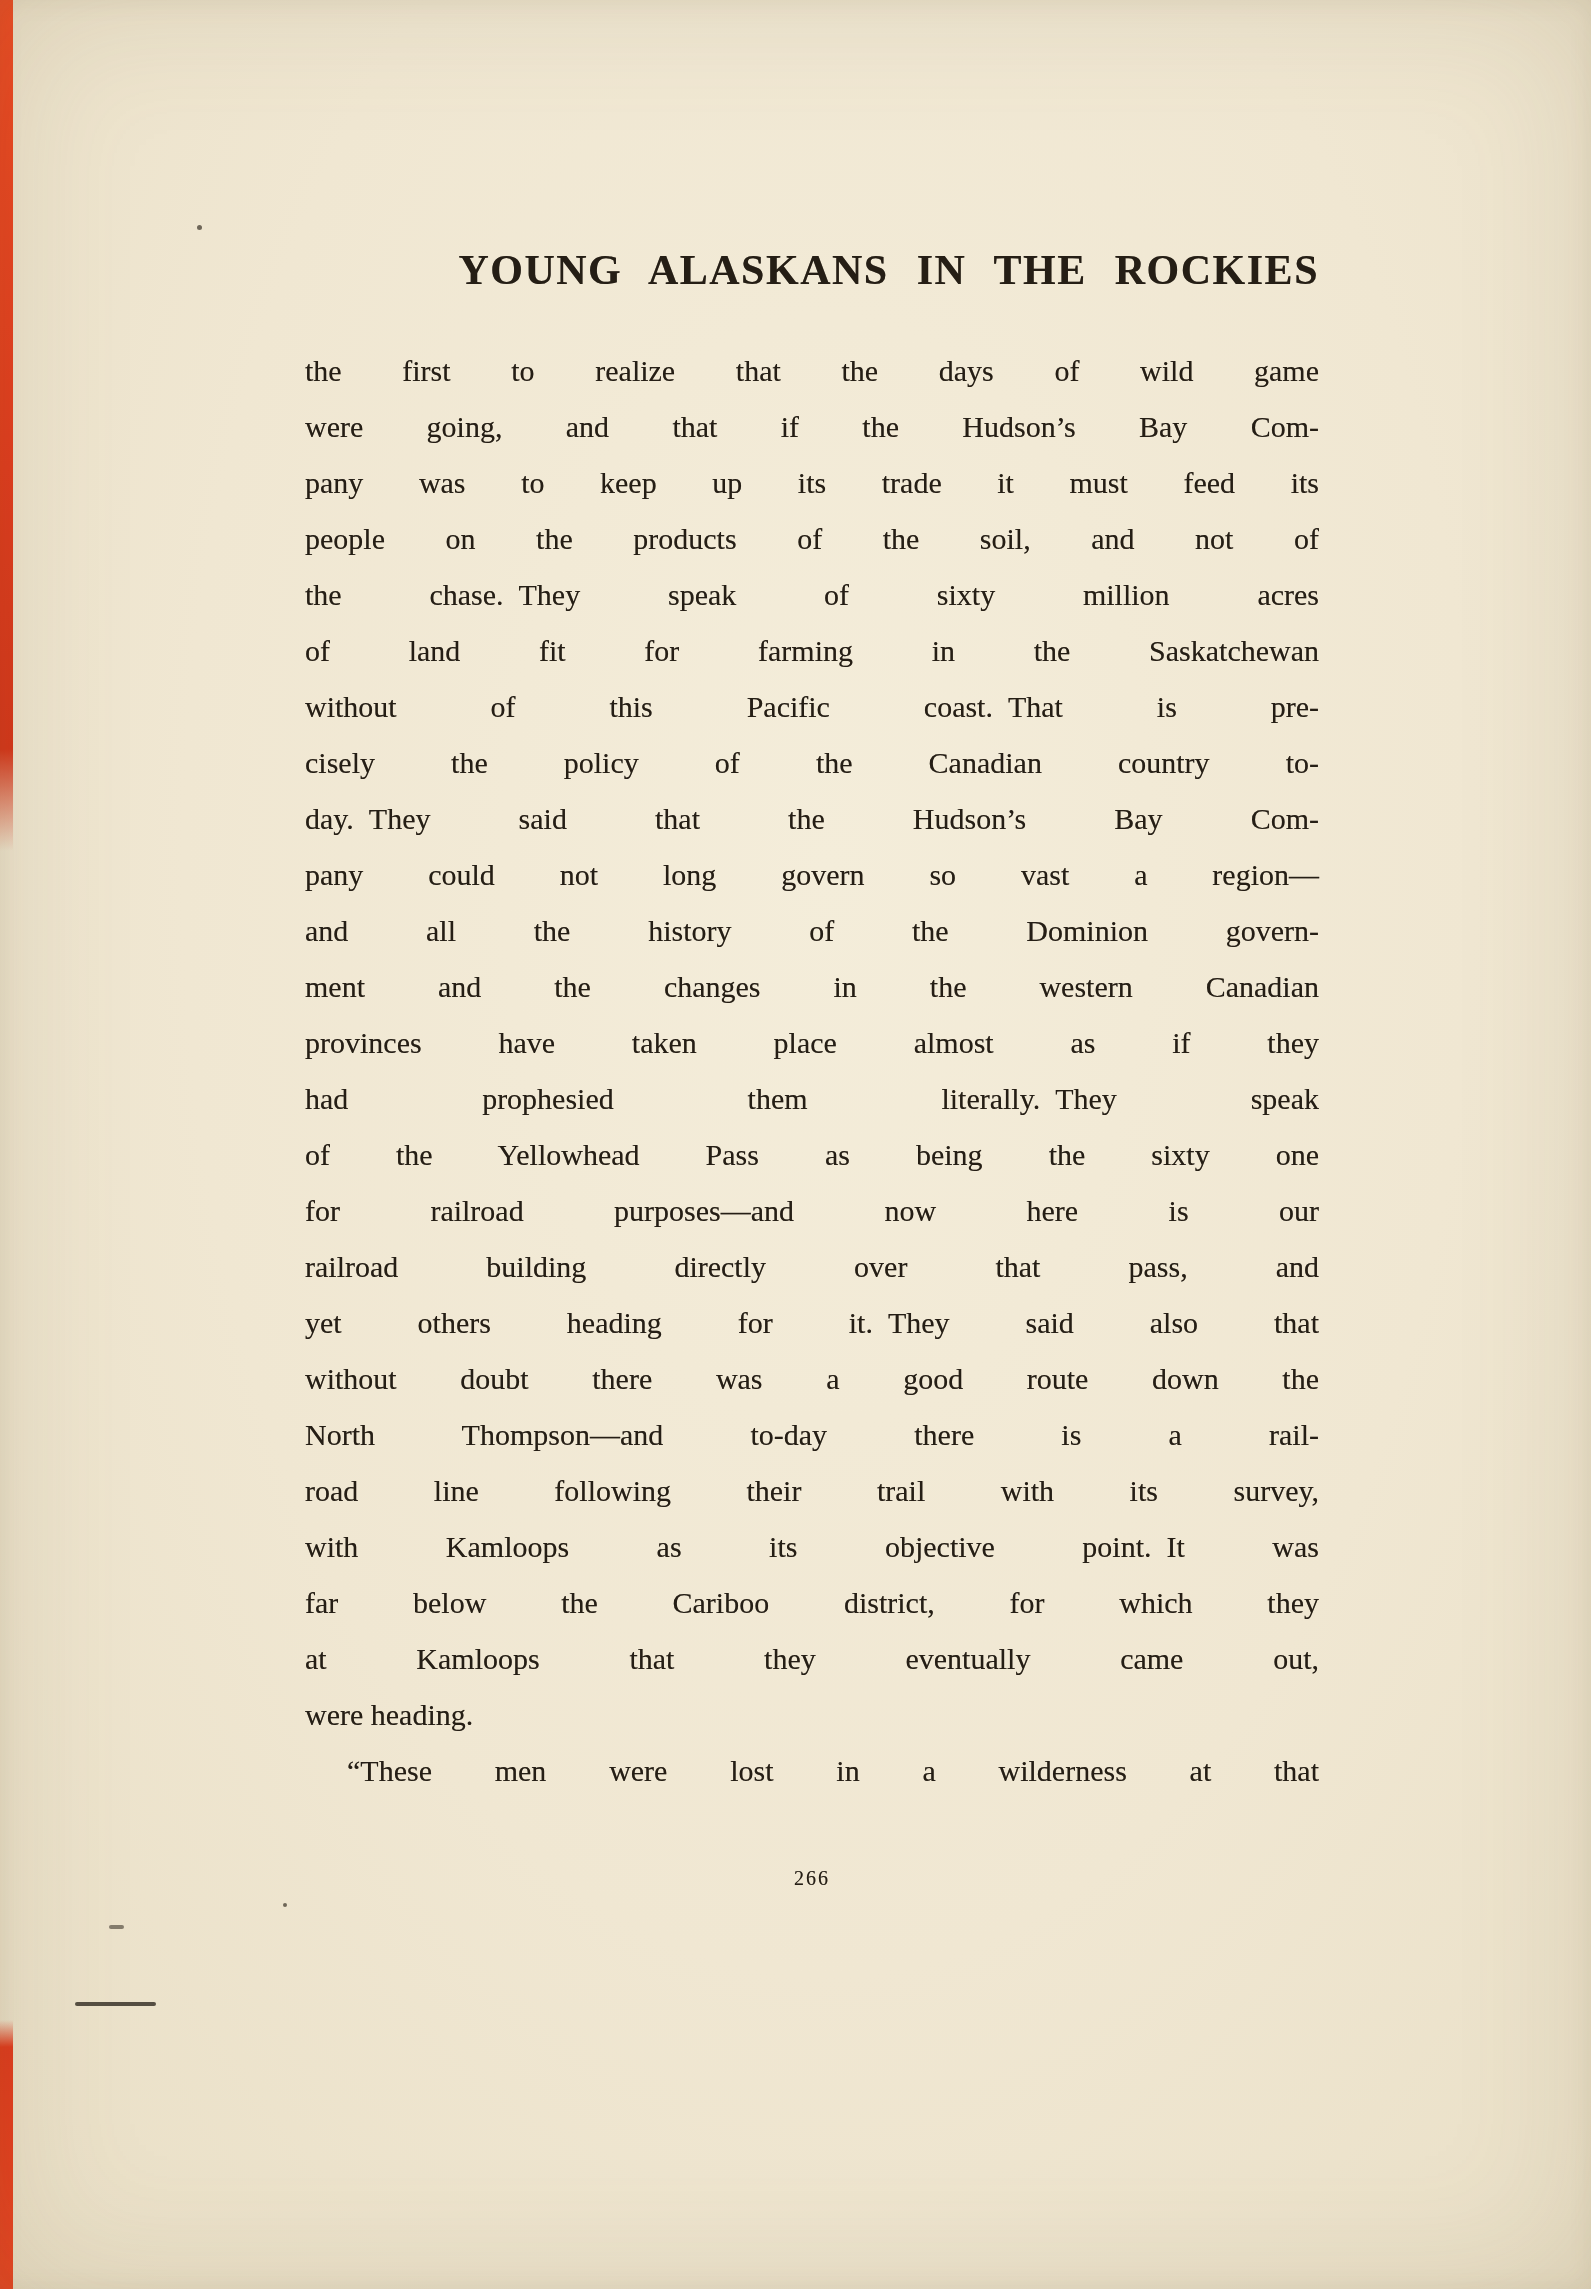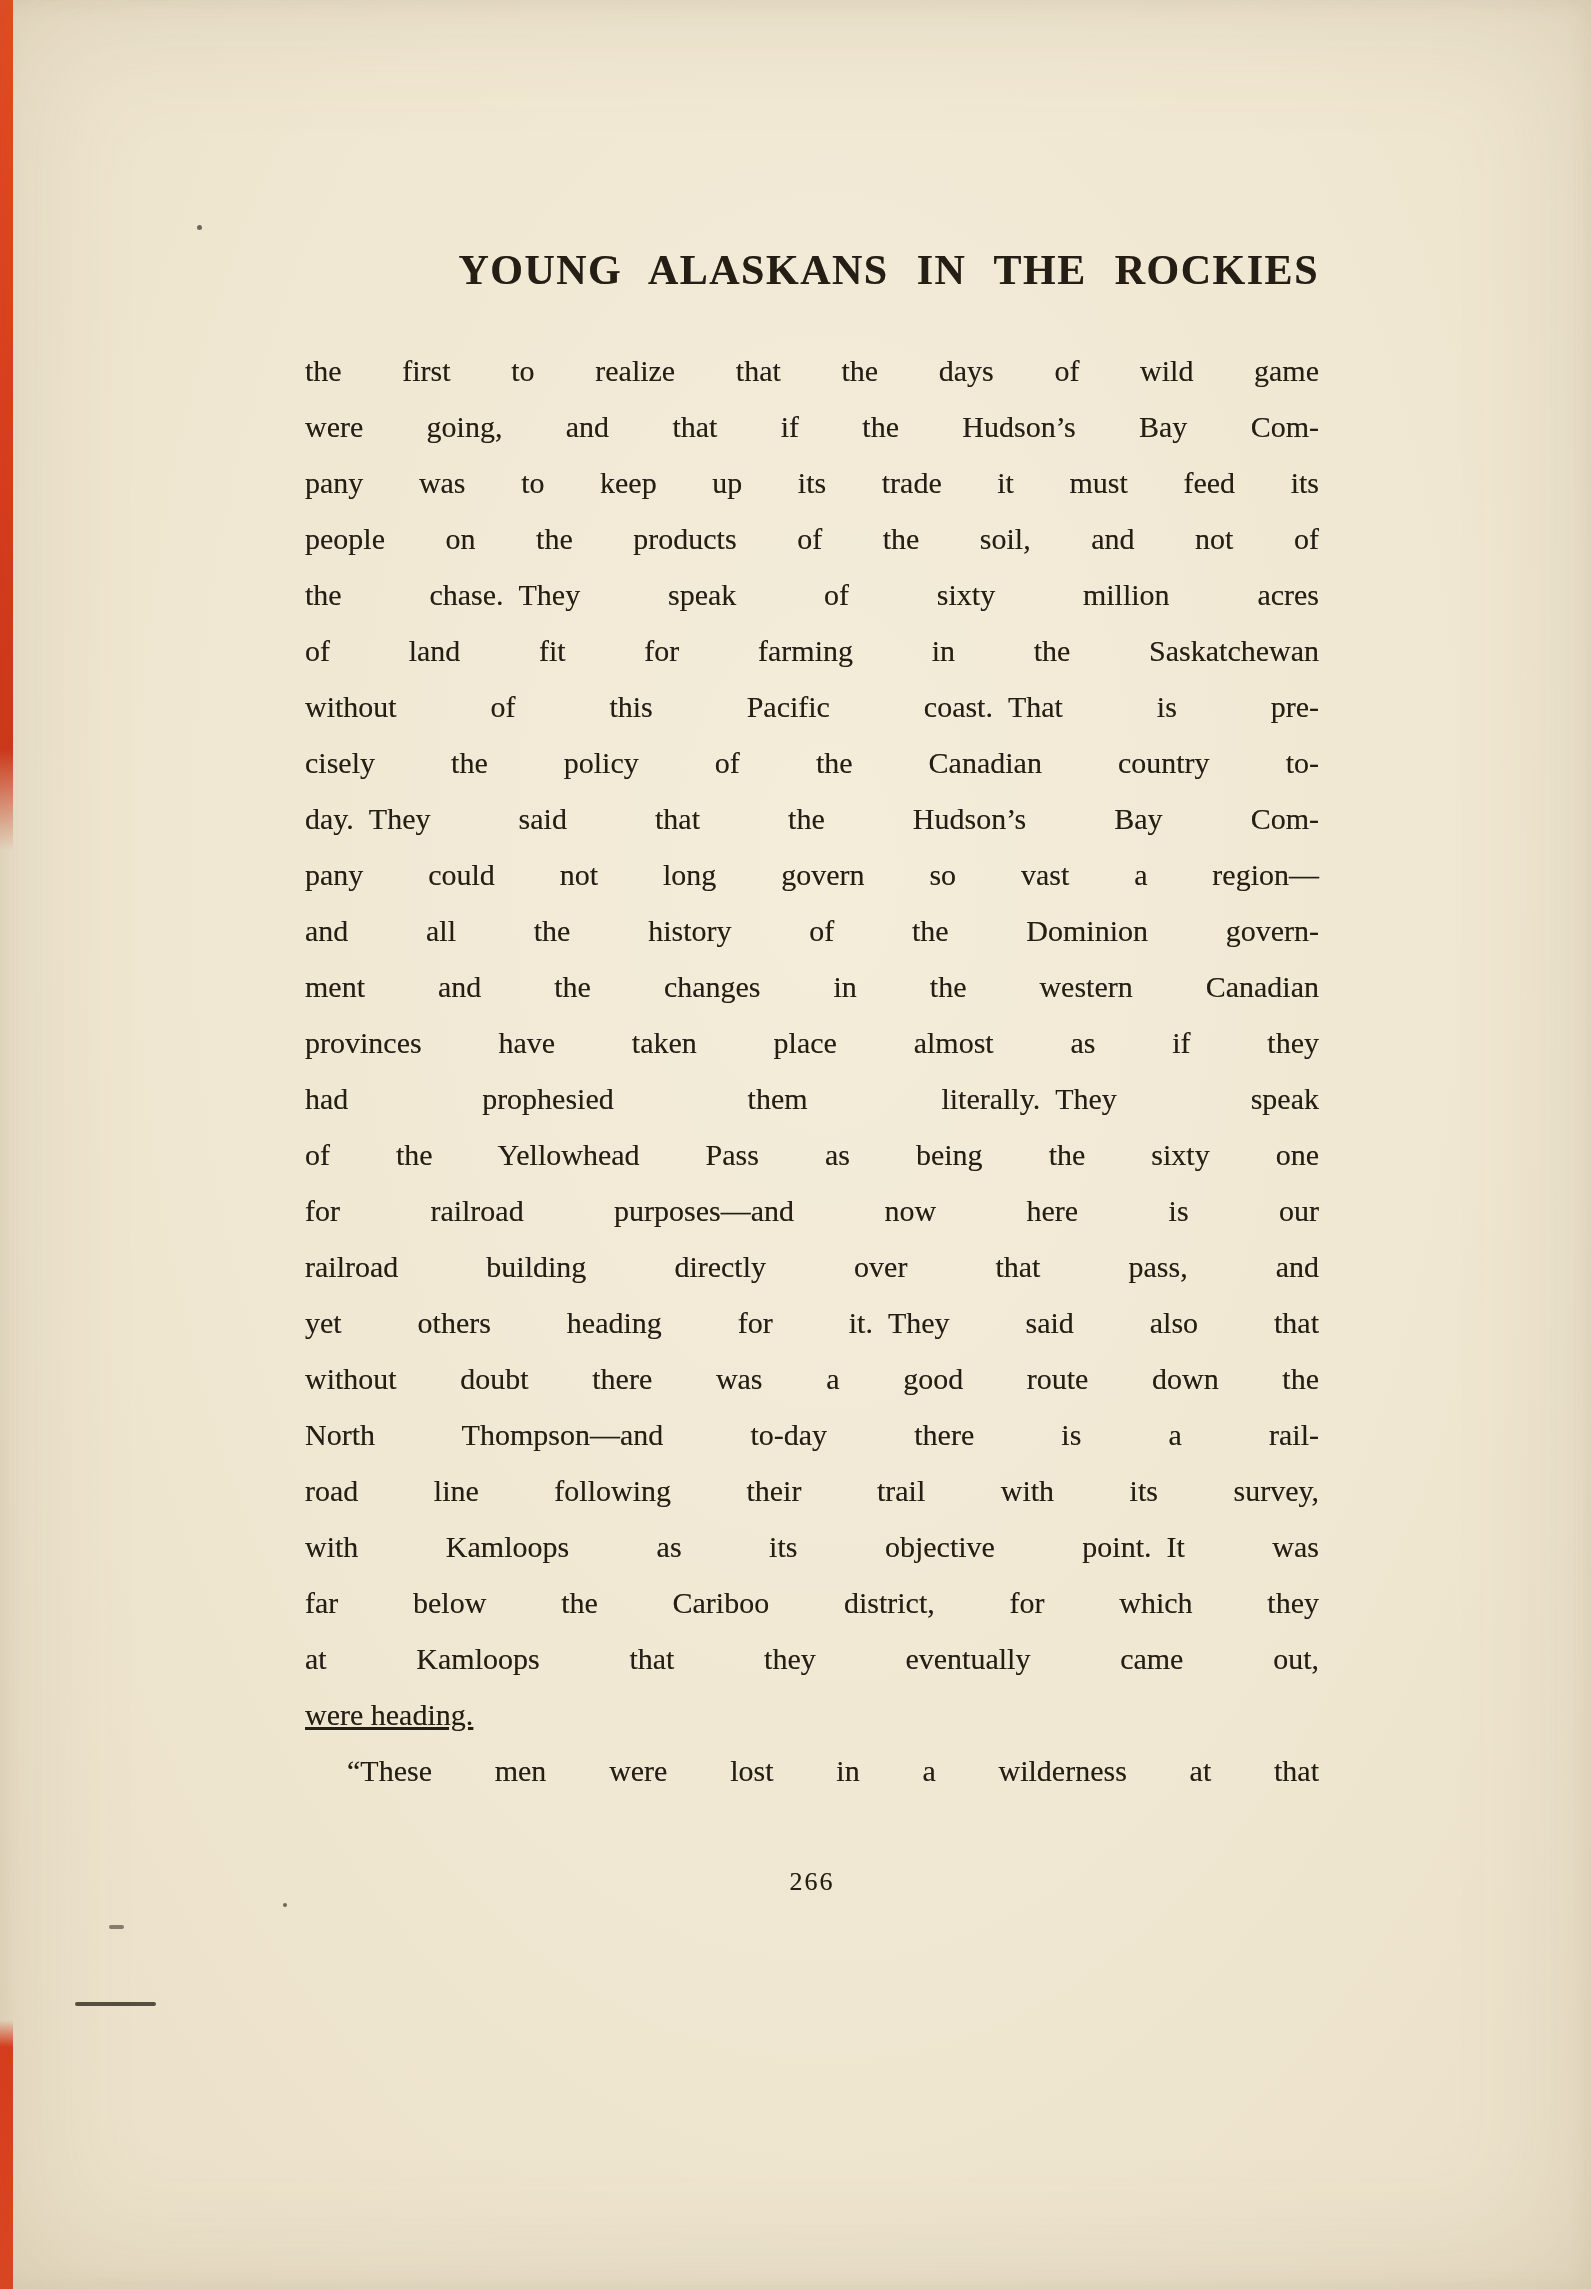--- a/index.html
+++ b/index.html
@@ -60,27 +60,27 @@
     left:305px;top:343px;width:1014px;
     font-size:30px;
     line-height:56px;
     text-shadow:0 0 0.5px rgba(37,30,21,.5);
   }
   .line{
     text-align:justify;
     text-align-last:justify;
     white-space:normal;
   }
-  .line.left{text-align-last:left;text-decoration:underline;}
+  .line.left{text-align-last:left;}
   .line.indent{text-indent:42px;}
   .page-number{
     position:absolute;
     left:305px;top:1867px;width:1014px;
     text-align:center;
-    font-size:26px;
+    font-size:20px;
     letter-spacing:2px;
     text-shadow:0 0 0.4px rgba(37,30,21,.5);
   }
 </style>
 </head>
 <body>
 
 <div class="scan">
 
   <div class="strip top"></div>

